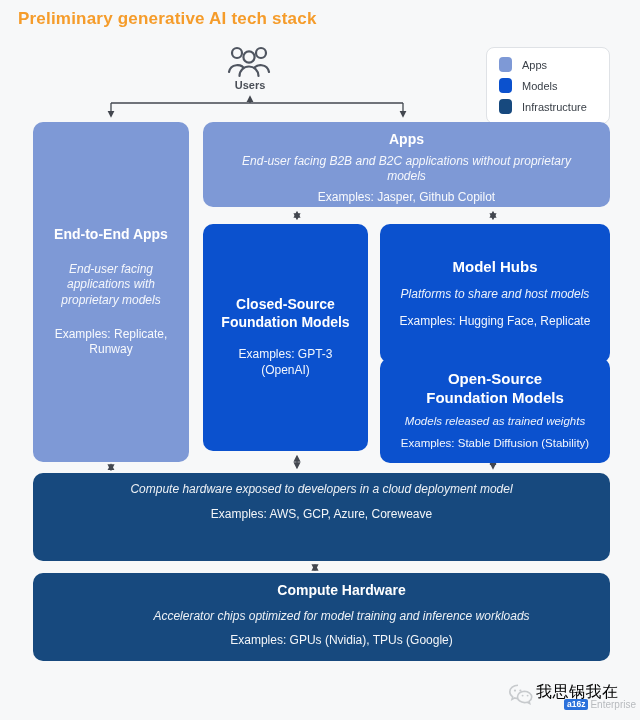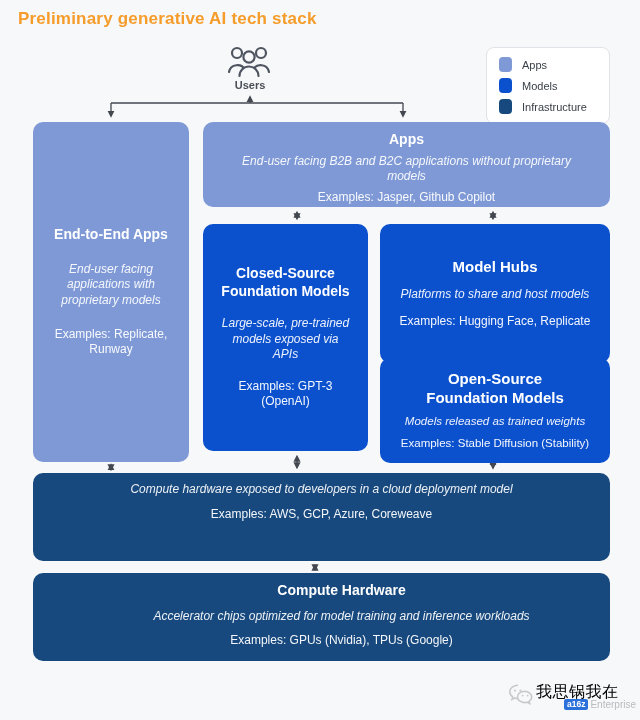--- a/index.html
+++ b/index.html
@@ -134,21 +134,20 @@
   </div>
 
   <div class="box b-apps" style="background-color: rgb(126, 153, 214);">
     <div class="box-title">Apps</div>
     <div class="box-desc">End-user facing B2B and B2C applications without proprietary models</div>
     <div class="box-ex nowrap">Examples: Jasper, Github Copilot</div>
   </div>
 
   <div class="box v-center b-closed" style="background-color: rgb(11, 81, 206);">
     <div class="box-title">Closed-Source Foundation Models</div>
-    <div class="box-desc">Large-scale, pre-trained models exposed via APIs</div>
     <div class="box-ex">Examples: GPT-3 (OpenAI)</div>
   </div>
 
   <div class="box v-center b-hubs" style="background-color: rgb(11, 81, 206);">
     <div class="box-title">Model Hubs</div>
     <div class="box-desc nowrap">Platforms to share and host models</div>
     <div class="box-ex nowrap">Examples: Hugging Face, Replicate</div>
   </div>
 
   <div class="box v-center b-open" style="background-color: rgb(11, 81, 206); margin-top: 8px;">

